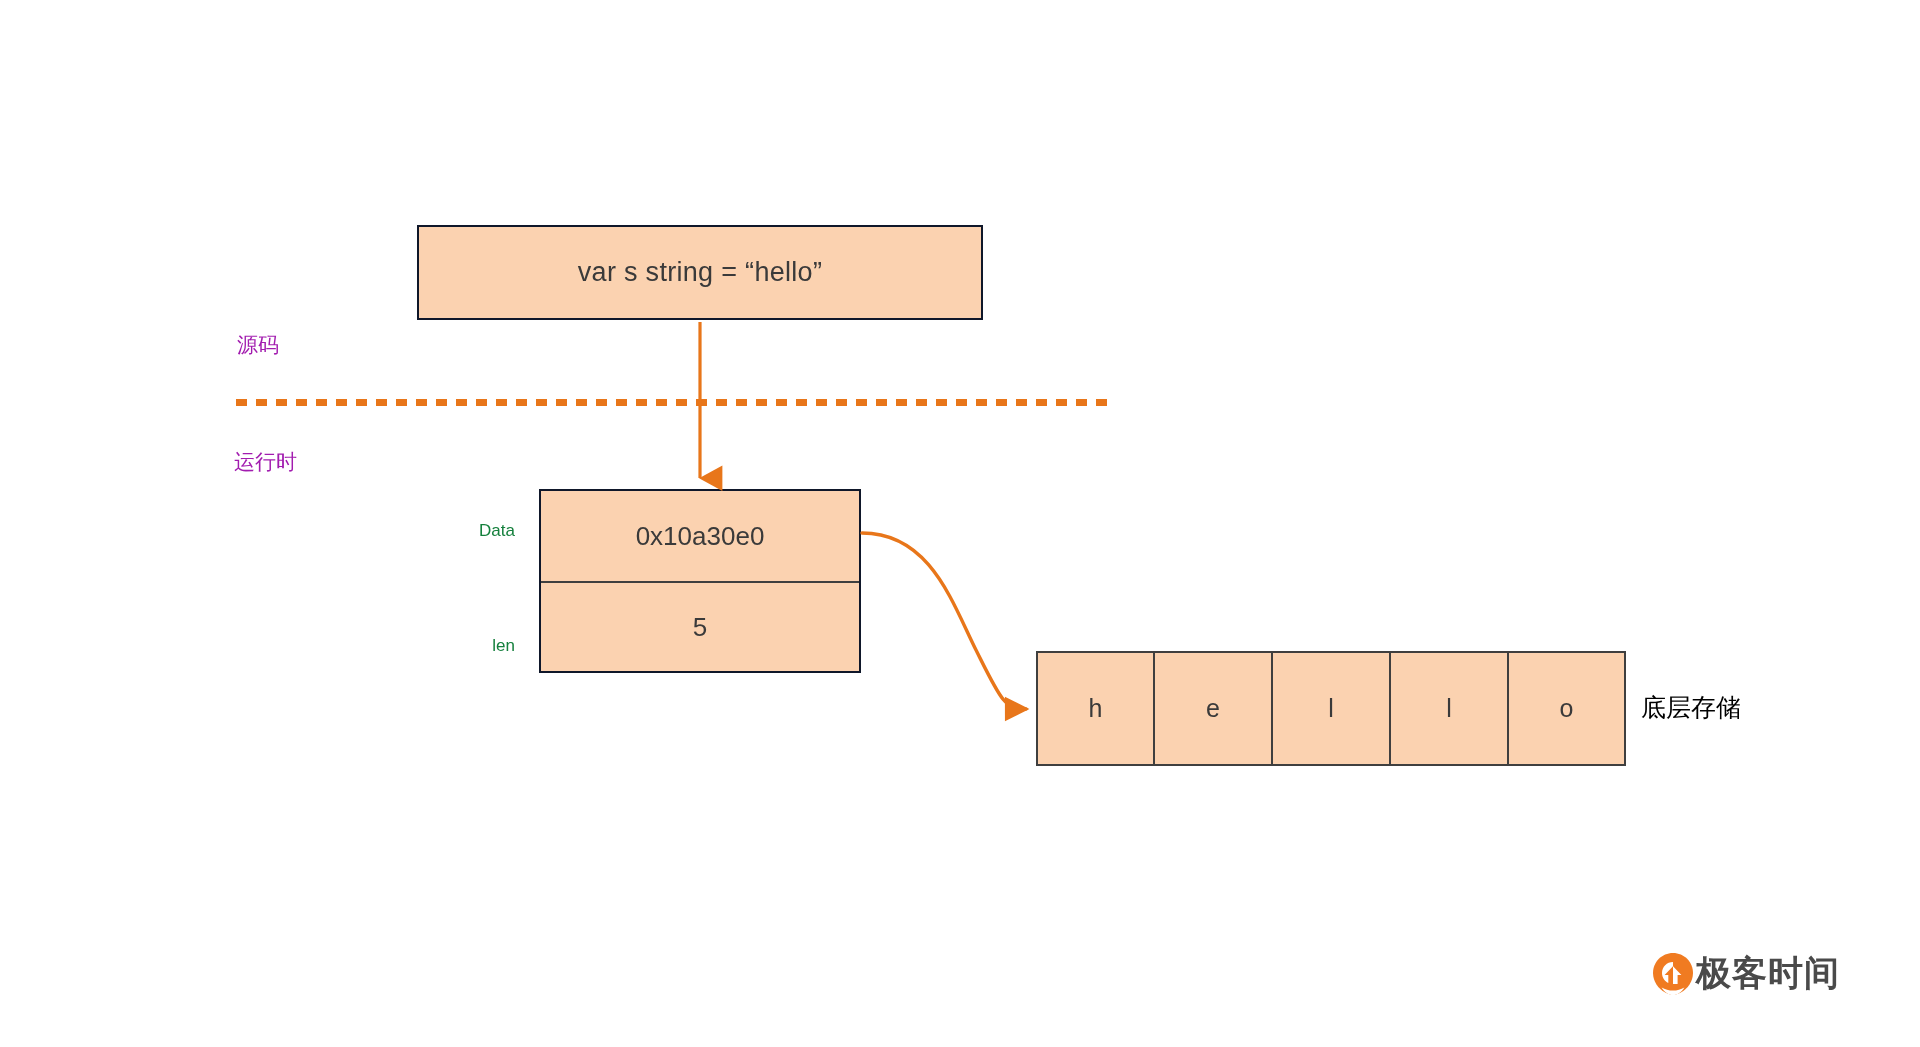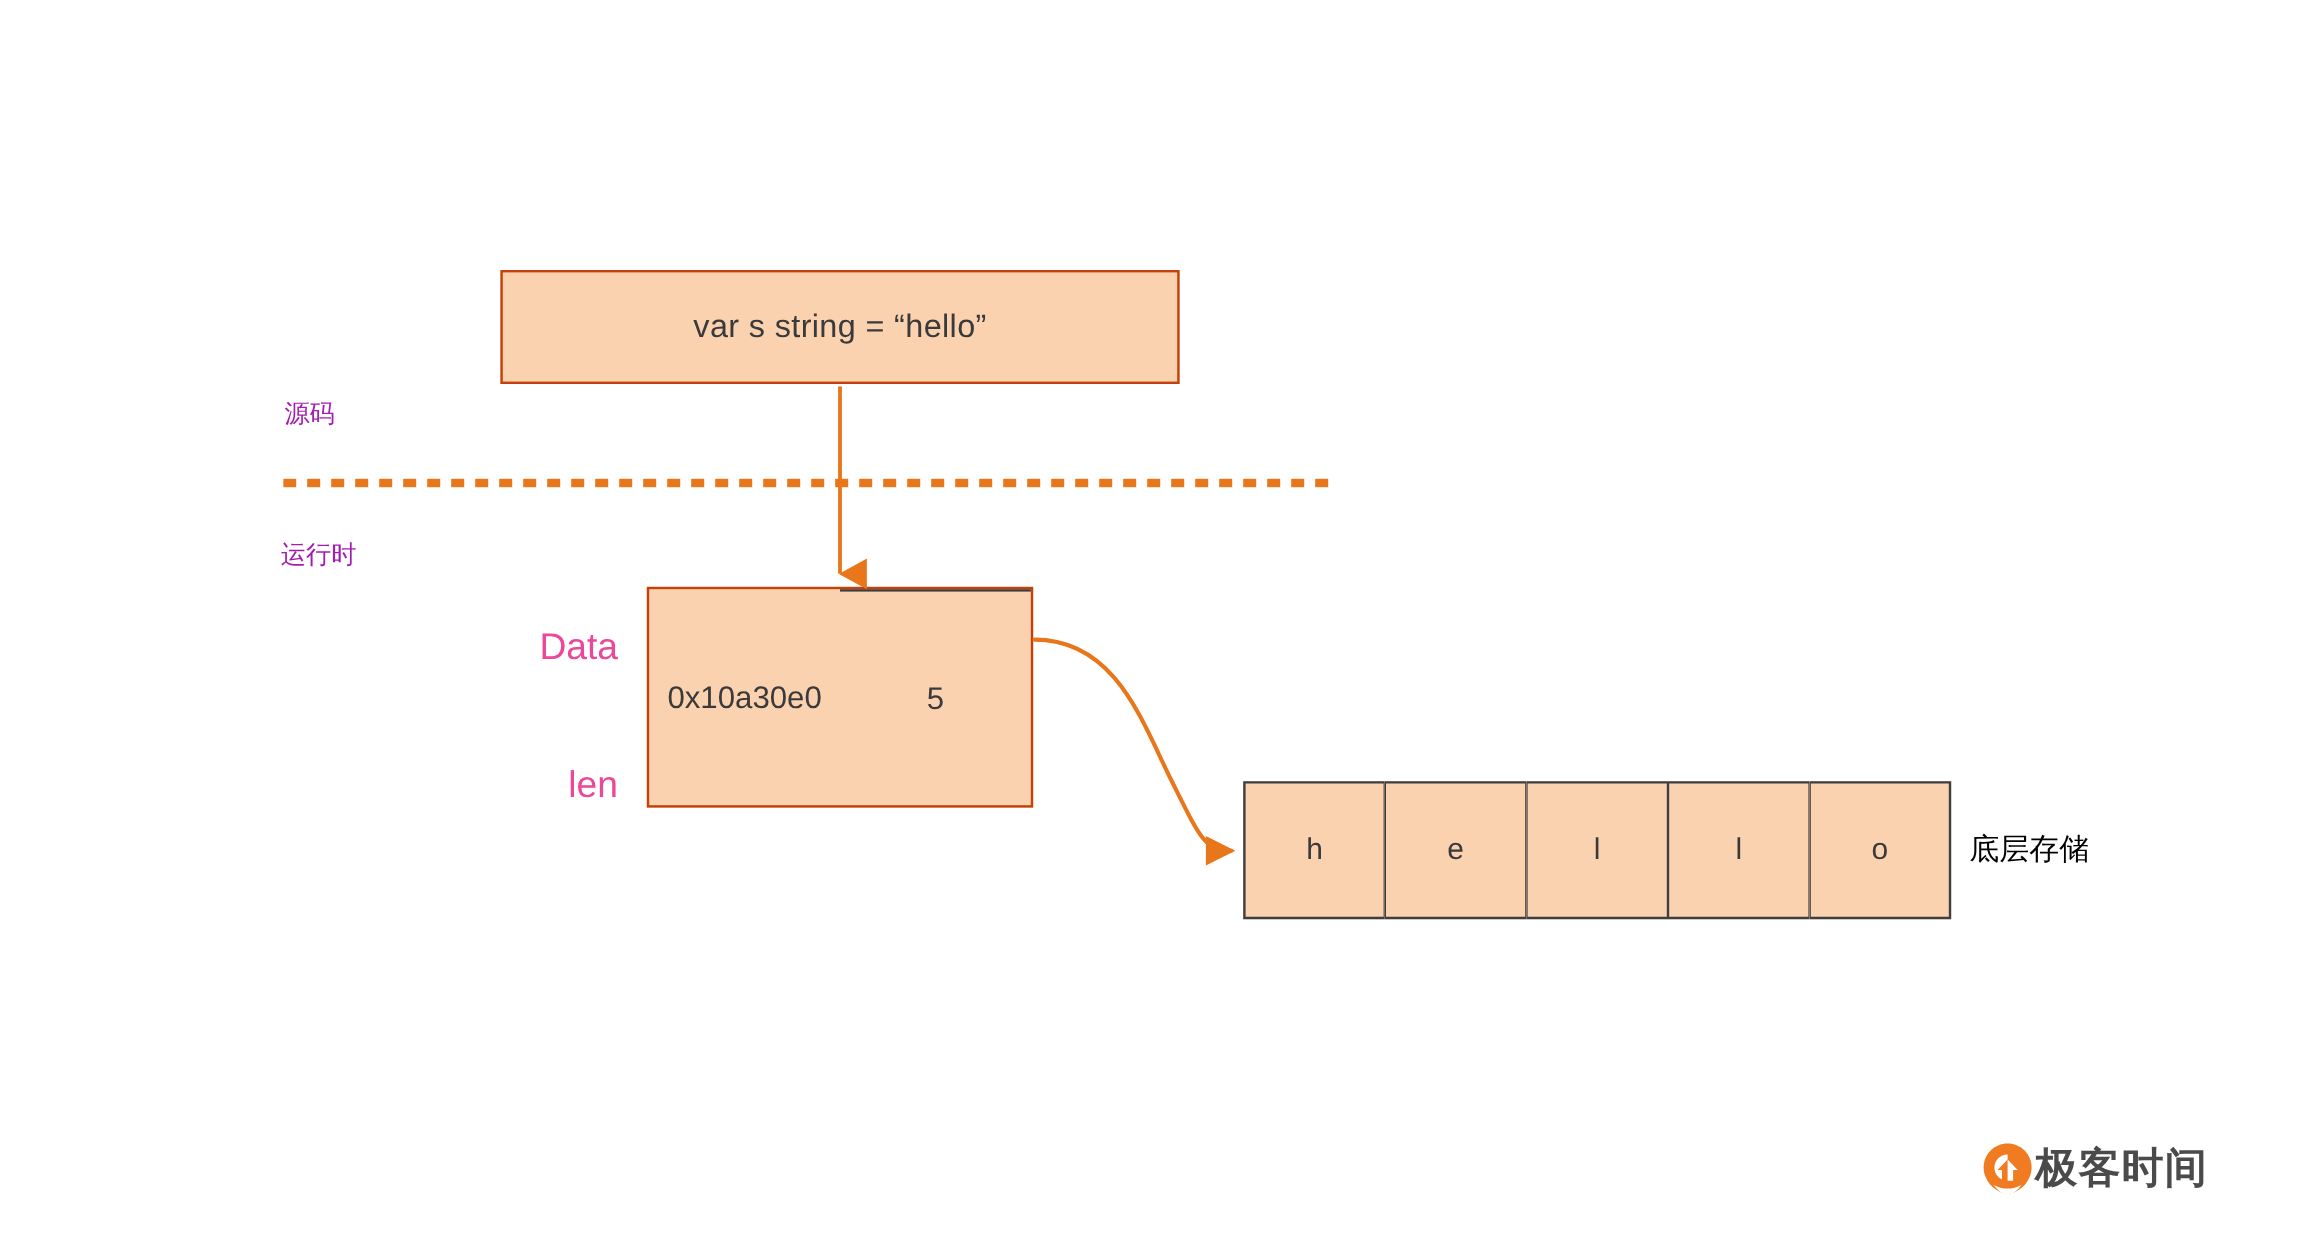--- a/index.html
+++ b/index.html
@@ -20,21 +20,21 @@
 
   #canvas {
     position: absolute;
     inset: 0;
   }
 
   
   .peach-box {
     position: absolute;
     background: #FBD2B0;
-    border: 2px solid #c2410c;
+    border: 2px solid #0f172a;
     box-sizing: border-box;
   }
 
   
   #source-box {
     left: 417px;
     top: 225px;
     width: 566px;
     height: 95px;
     display: flex;
@@ -48,42 +48,42 @@
     white-space: pre;
   }
 
   
   #struct-box {
     left: 539px;
     top: 489px;
     width: 322px;
     height: 184px;
     display: flex;
-    flex-direction: row;
+    flex-direction: column;
     padding: 0;
   }
   .struct-row {
     flex: 1 1 50%;
     display: flex;
     align-items: center;
     justify-content: center;
     box-sizing: border-box;
     font-size: 26px;
     color: #3a3a3a;
   }
   .struct-row.second {
     border-top: 2px solid #3f3f3f;
   }
 
   
   .struct-label {
     position: absolute;
     right: 0;
-    font-size: 31px;
-    color: #ec4899;
+    font-size: 17px;
+    color: #15803d;
     white-space: nowrap;
     text-align: right;
   }
   #label-data { left: 400px; top: 521px; width: 115px; text-align: right; }
   #label-len  { left: 400px; top: 636px; width: 115px; text-align: right; }
 
   
   #storage-strip {
     position: absolute;
     left: 1036px;

